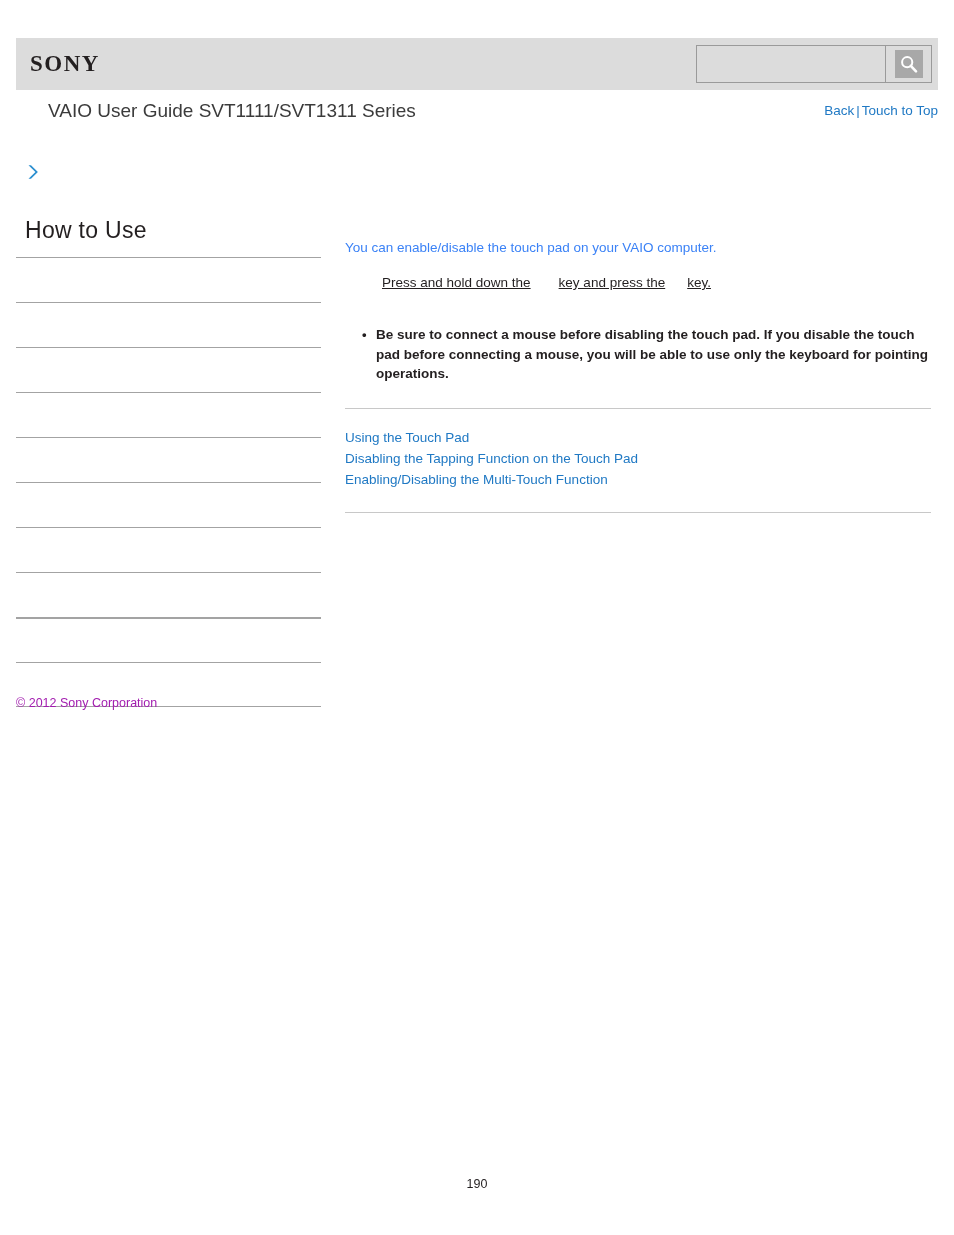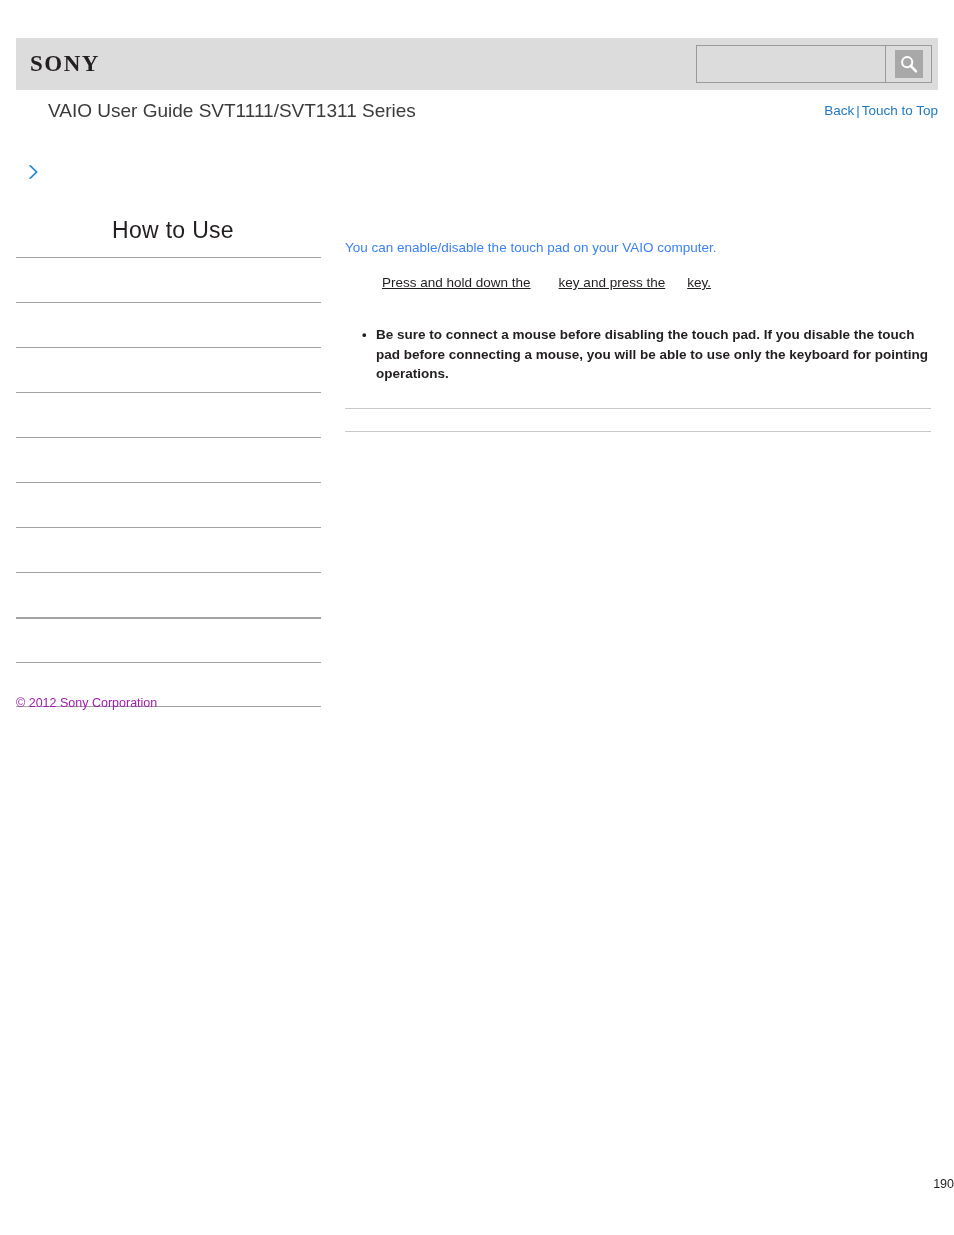--- a/index.html
+++ b/index.html
@@ -127,21 +127,20 @@
     height: 18px;
     line-height: 18px;
   }
 
   
   .sidebar {
     position: absolute;
     left: 16px;
     top: 215px;
     width: 305px;
-    text-align: center;
   }
   .sidebar-heading {
     font-size: 23px;
     font-weight: normal;
     color: #231f20;
     margin: 0;
     padding: 0 0 12px 9px;
     line-height: 30px;
     letter-spacing: 0.3px;
   }
@@ -253,21 +252,21 @@
     margin: 22px 0 0 0;
     height: 0;
   }
 
   
   .page-number {
     position: absolute;
     left: 0;
     right: 0;
     top: 1177px;
-    text-align: right;
+    text-align: center;
     font-size: 12.5px;
     color: #231f20;
   }
 </style>
 </head>
 <body>
 
 <div class="header-bar">
   <div class="sony-logo">SONY</div>
   <div class="search-wrap">
@@ -322,17 +321,22 @@
       <span>Press and hold down the</span><span class="key-gap"></span><span>key and press the</span><span class="key-gap small"></span><span>key.</span>
     </div>
   </div>
 
   <ul class="notes">
     <li class="note-item">Be sure to connect a mouse before disabling the touch pad. If you disable the touch pad before connecting a mouse, you will be able to use only the keyboard for pointing operations.</li>
   </ul>
 
   <hr class="rule">
 
+  <div class="related">
+    <a href="#">Using the Touch Pad</a>
+    <a href="#">Disabling the Tapping Function on the Touch Pad</a>
+    <a href="#">Enabling/Disabling the Multi-Touch Function</a>
+  </div>
 
   <hr class="rule-bottom">
 </div>
 
 <div class="page-number">190</div>
 
 </body></html>

